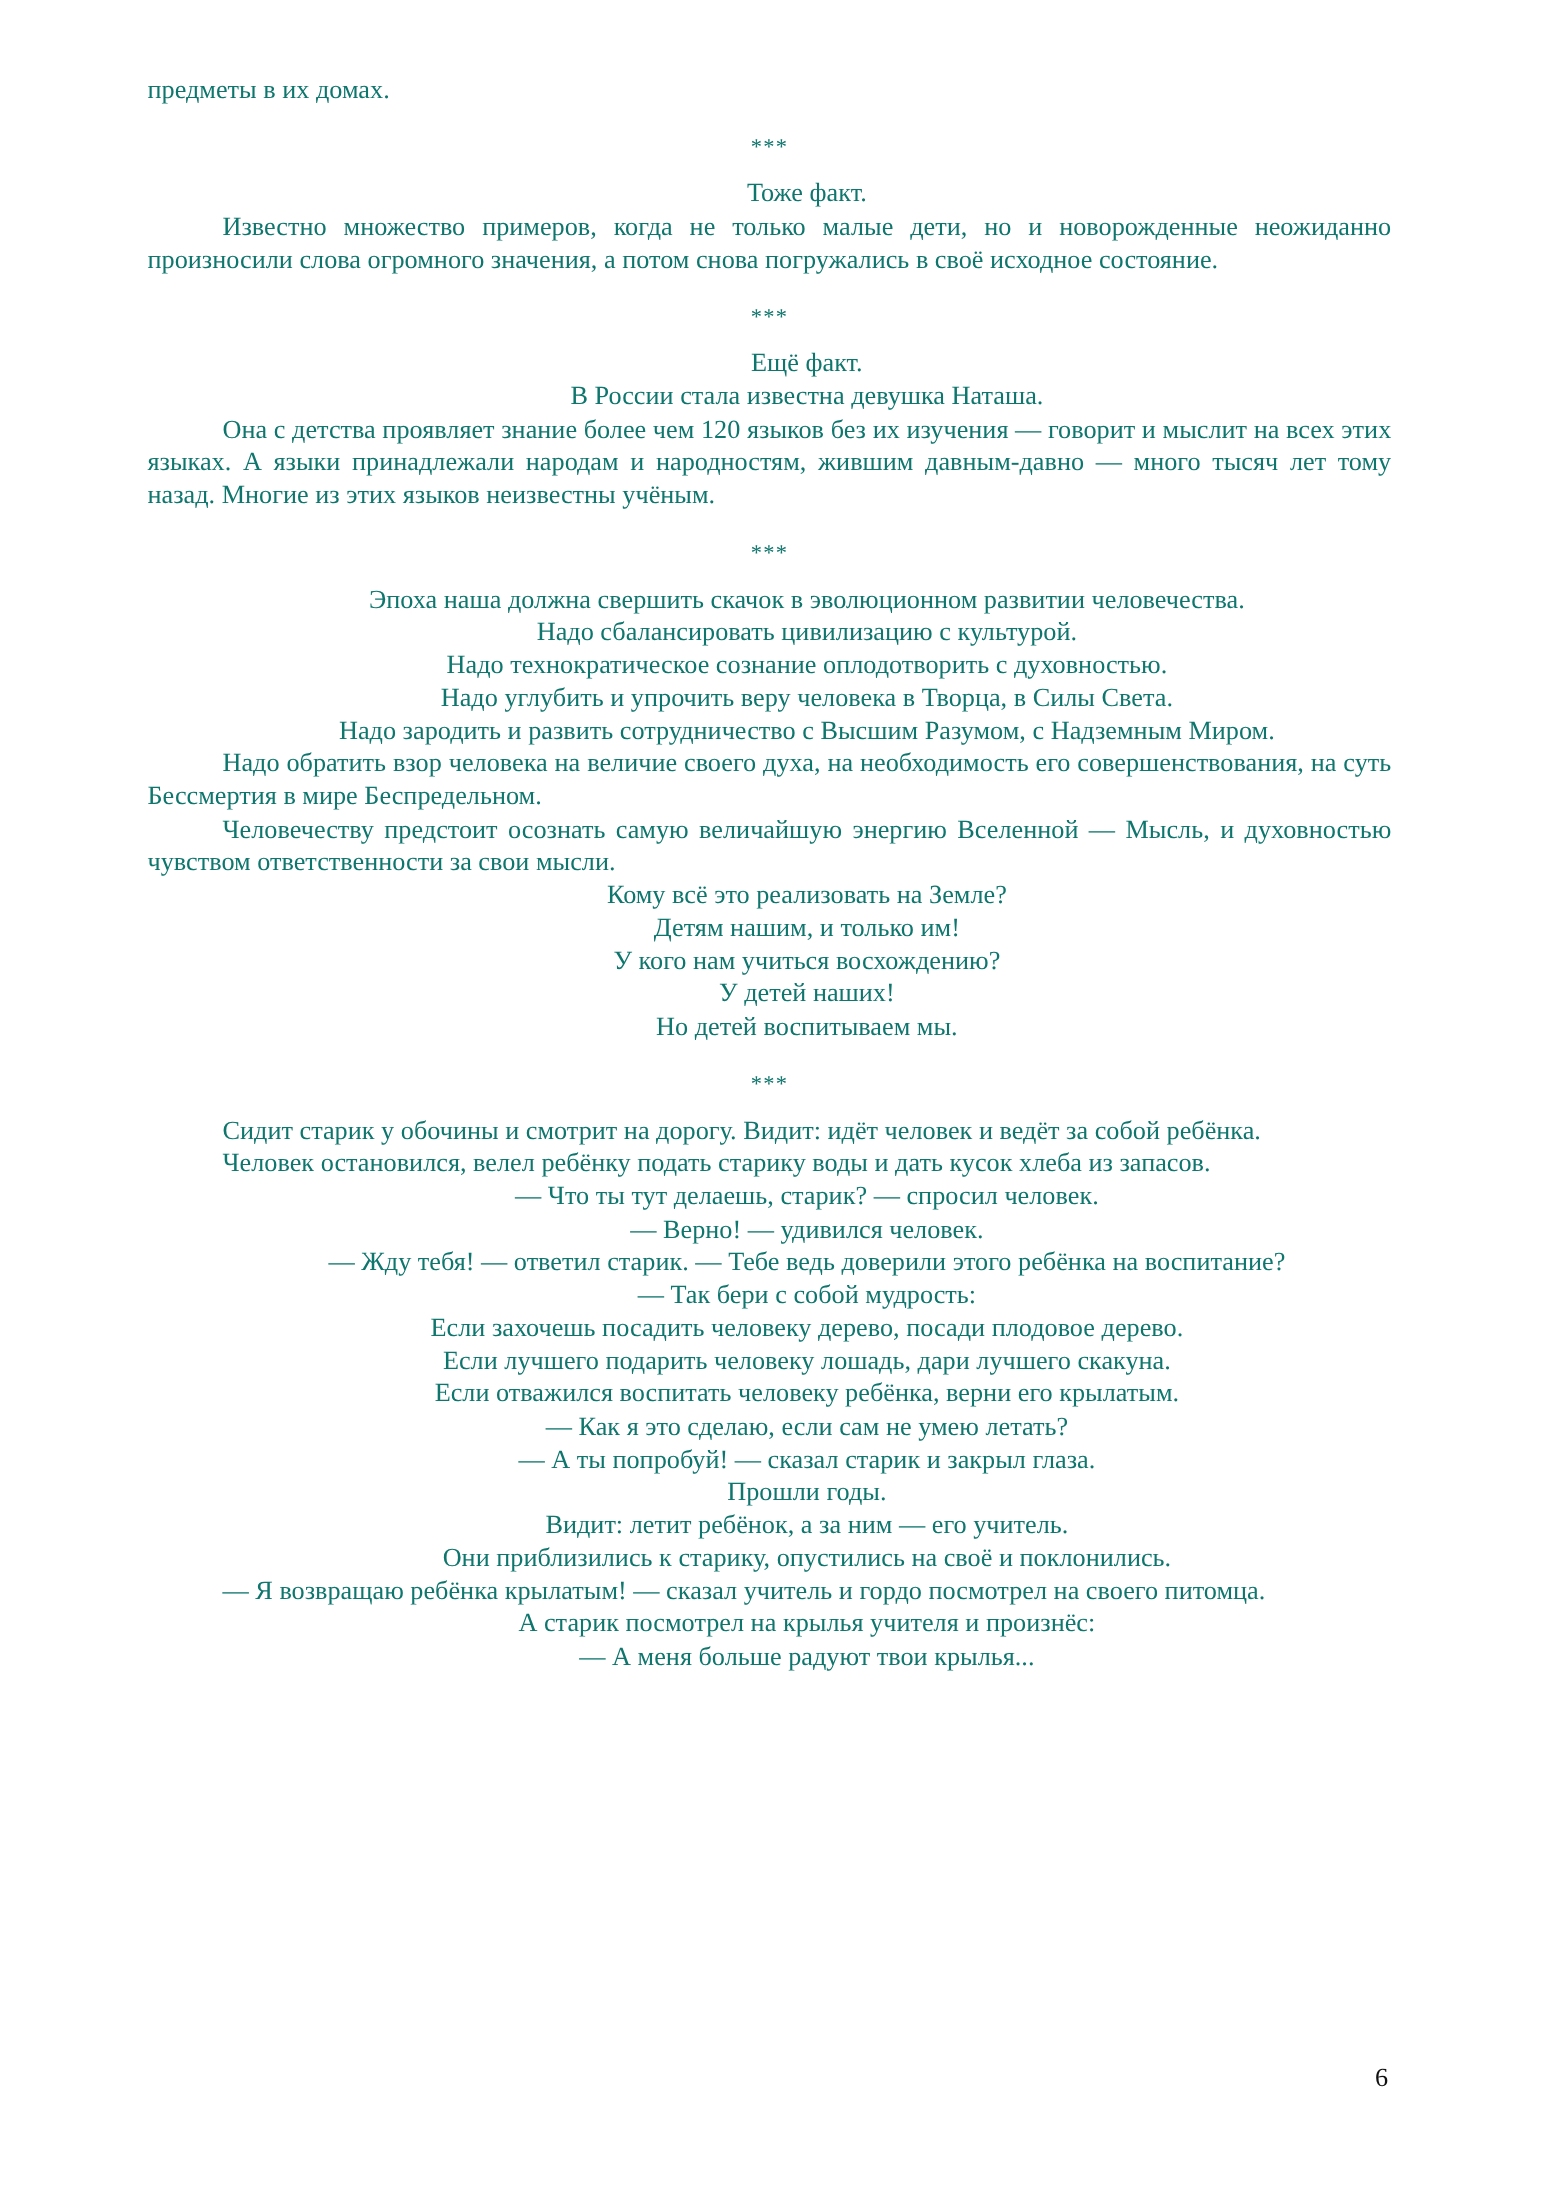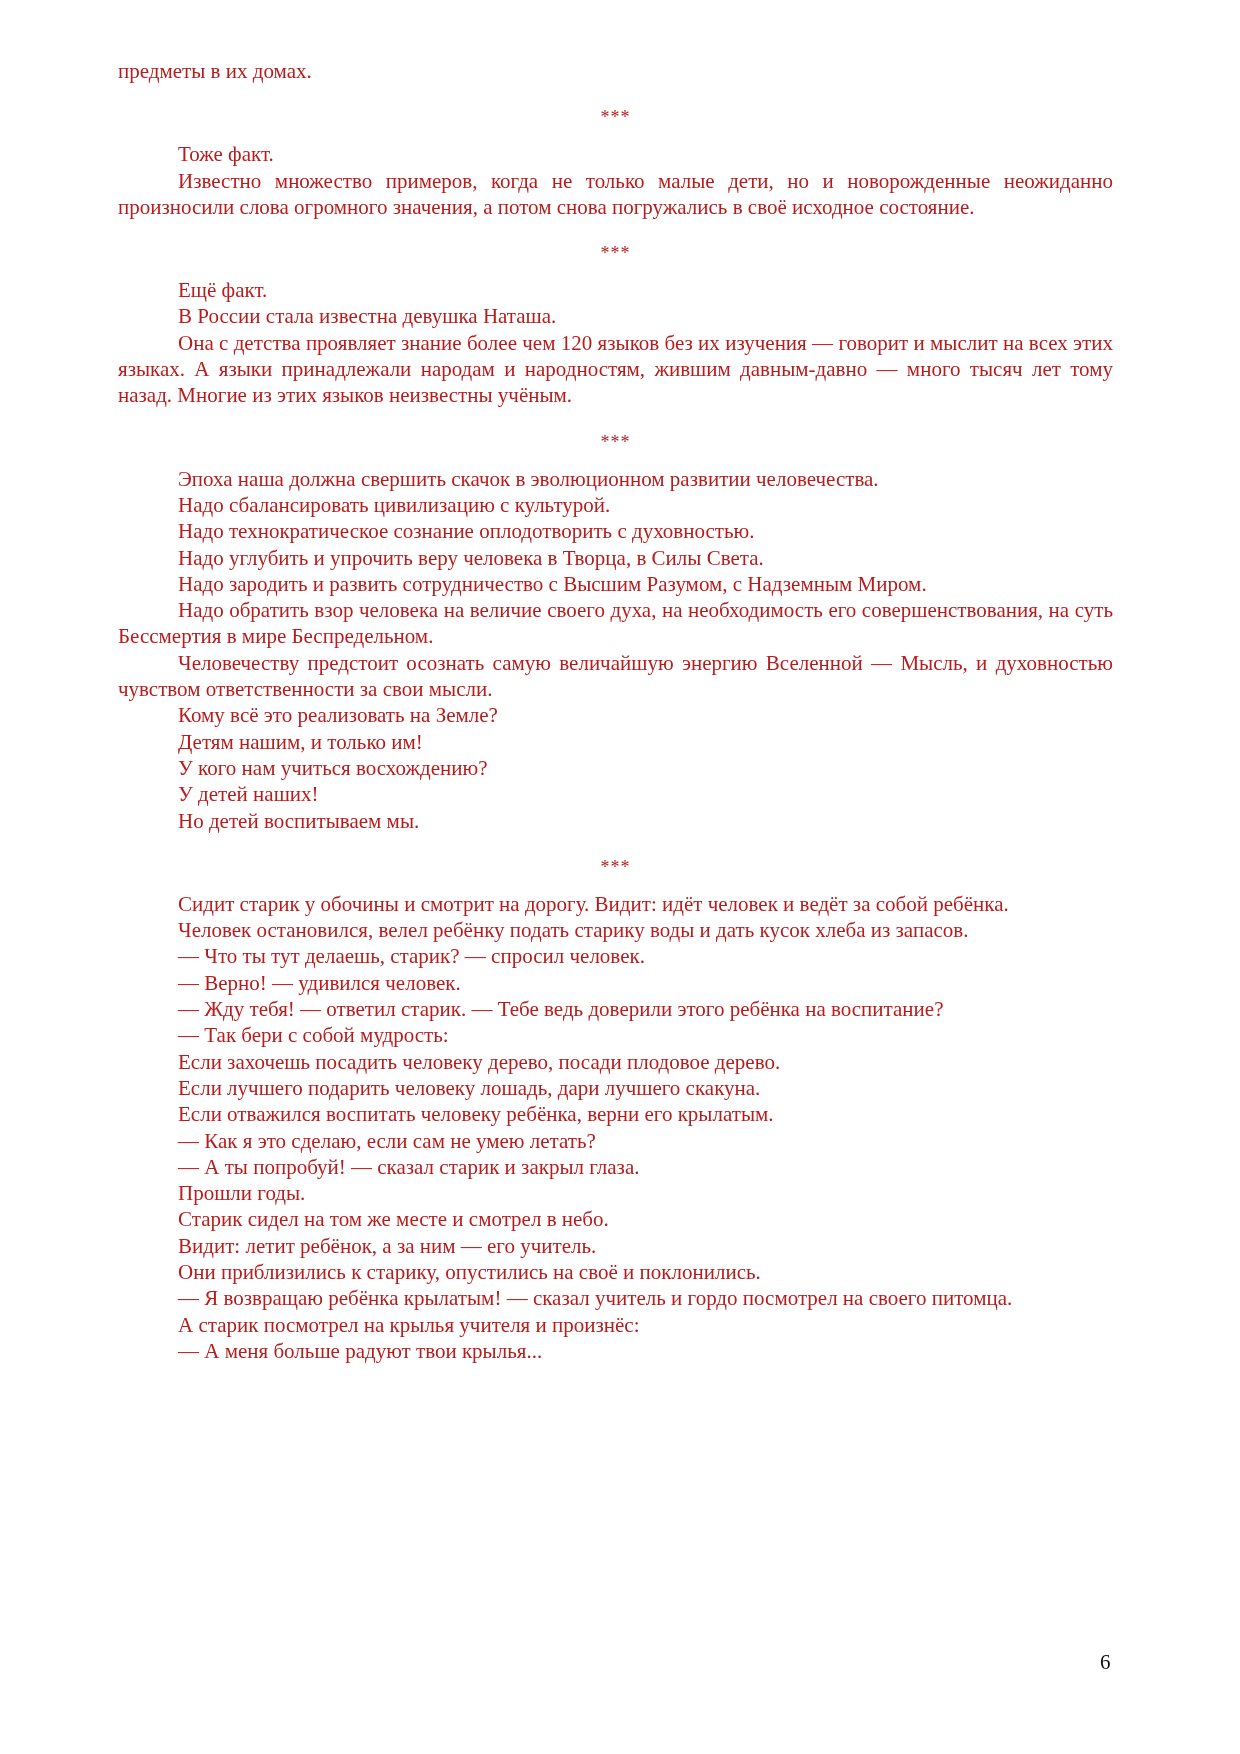--- a/index.html
+++ b/index.html
@@ -1,24 +1,24 @@
 <!DOCTYPE html>
 <html><head>
 <meta charset="utf-8">
 <style>
   html, body { margin:0; padding:0; background:#ffffff; }
   body { width:1240px; height:1754px; position:relative; overflow:hidden; }
   .page {
     position:absolute; left:118px; top:58px; width:995px;
     font-family:"Liberation Serif", "DejaVu Serif", serif;
-    font-size:21px; line-height:26.3px; color:#b91c1c;
+    font-size:21px; line-height:26.3px; color:#0f766e;
   }
   .p { margin:0; text-align:justify; text-indent:60px; }
   .p.noindent { text-indent:0; }
-  .p.left { text-align:left; }
+  .p.left { text-align:center; }
   .sep { text-align:center; margin:14px 0 13px 0; letter-spacing:1px; font-size:18px; line-height:22px; }
   .pagenum {
     position:absolute; left:1100px; top:1650px; width:30px;
     font-family:"Liberation Serif", "DejaVu Serif", serif;
     font-size:21px; color:#111111; text-align:left;
   }
 </style>
 </head>
 <body>
 
@@ -59,21 +59,20 @@
   <p class="p left">—  Что ты тут делаешь, старик? — спросил человек.</p>
   <p class="p left">—  Верно! — удивился человек.</p>
   <p class="p left">—   Жду тебя! — ответил старик. — Тебе ведь доверили этого ребёнка на воспитание?</p>
   <p class="p left">—  Так бери с собой мудрость:</p>
   <p class="p left">Если захочешь посадить человеку дерево, посади плодовое дерево.</p>
   <p class="p left">Если лучшего подарить человеку лошадь, дари лучшего скакуна.</p>
   <p class="p left">Если отважился воспитать человеку ребёнка, верни его крылатым.</p>
   <p class="p left">—  Как я это сделаю, если сам не умею летать?</p>
   <p class="p left">—  А ты попробуй! — сказал старик и закрыл глаза.</p>
   <p class="p left">Прошли годы.</p>
-  <p class="p left">Старик сидел на том же месте и смотрел в небо.</p>
   <p class="p left">Видит: летит ребёнок, а за ним — его учитель.</p>
   <p class="p left">Они приблизились к старику, опустились на своё и поклонились.</p>
   <p class="p">—   Я возвращаю ребёнка крылатым! — сказал учитель и  гордо посмотрел  на своего питомца.</p>
   <p class="p left">А старик посмотрел на крылья учителя и произнёс:</p>
   <p class="p left">—  А меня больше радуют твои крылья...</p>
 </div>
 
 <div class="pagenum">6</div>
 
 </body></html>

